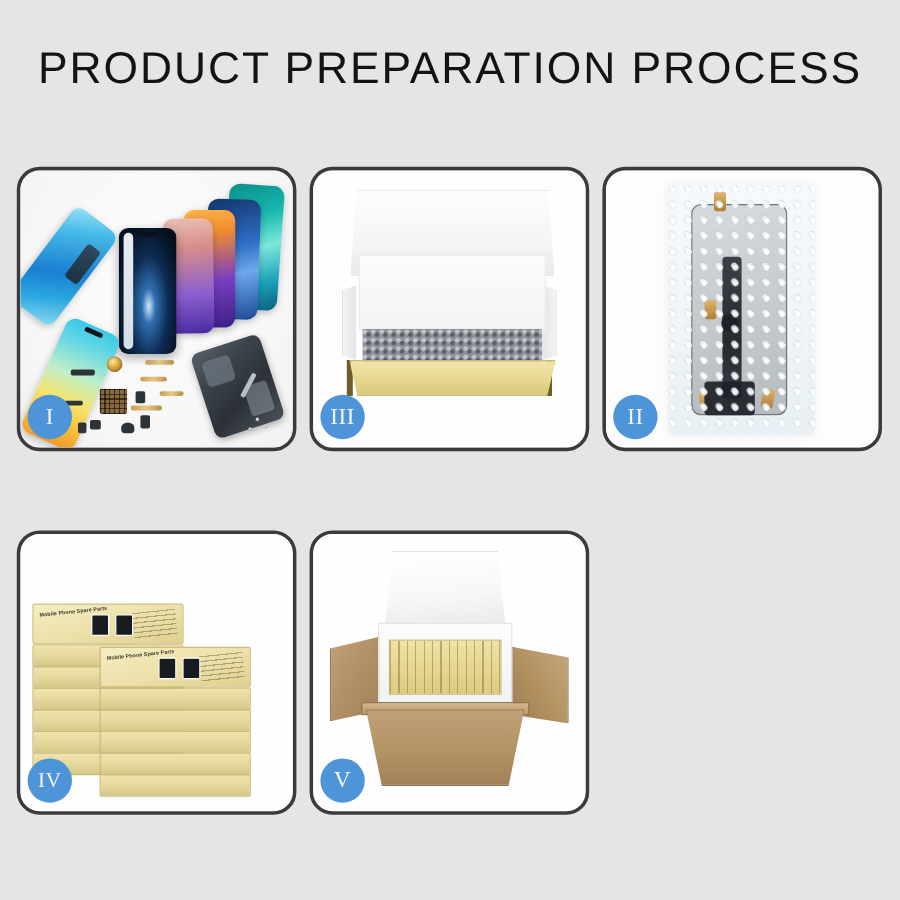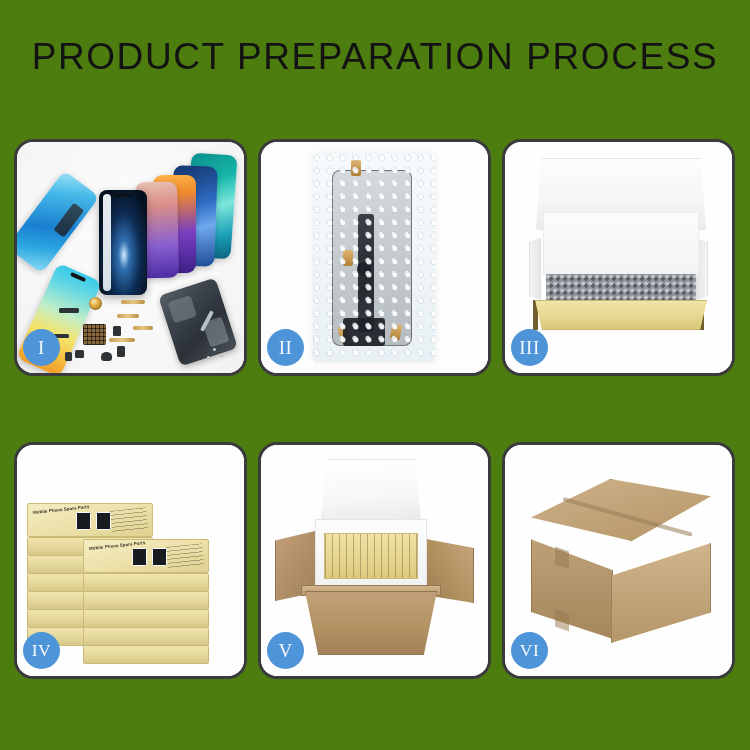--- a/index.html
+++ b/index.html
@@ -2,21 +2,21 @@
 <html><head>
 <meta charset="utf-8">
 <style>
   * { box-sizing: border-box; margin: 0; padding: 0; }
   html, body {
     width: 750px; height: 750px;
     background: #ffffff;
     font-family: "Liberation Sans", sans-serif;
     overflow: hidden;
   }
-  .page { position: relative; width: 750px; height: 750px; background:#4d7c0f; }
+  .page { position: relative; width: 750px; height: 750px; background:#e5e5e5; }
 
   
   .header { padding-top: 38px; text-align: center; }
   .title {
     font-size: 37px; letter-spacing: 1.6px; font-weight: 400;
     color: #131313; line-height: 1.05; white-space: nowrap;
   }
   .subtitle {
     margin-top: 11px; font-size: 14.6px; color: #1b1b1b;
     letter-spacing: .15px; white-space: nowrap;
@@ -331,48 +331,48 @@
         <span class="flex" style="left:116px; top:184px; width:20px; height:4px;"></span>
         <span class="screw" style="left:196px; top:206px;"></span>
         <span class="screw" style="left:203px; top:212px;"></span>
         <span class="screw" style="left:190px; top:214px;"></span>
         <span class="part" style="left:188px; top:168px; width:4px; height:22px; transform:rotate(28deg); background:#b9bfc6;"></span>
       </div>
       <div class="badge b1">I</div>
     </div>
 
     <div class="panel">
+      <div class="panel-inner p3">
+        <div class="box3-lid"></div>
+        <div class="box3-sideL"></div>
+        <div class="box3-sideR"></div>
+        <div class="box3-foam"></div>
+        <div class="box3-grey"></div>
+        <div class="box3-left"></div>
+        <div class="box3-right"></div>
+        <div class="box3-front"></div>
+      </div>
+      <div class="badge b3">III</div>
+    </div>
+
+    <div class="panel">
       <div class="panel-inner p2">
         <div class="bubblebag">
           <div class="innerpart"></div>
           <div class="innerflex"></div>
           <span class="tab" style="left:38px; top:6px;"></span>
           <span class="tab" style="left:30px; top:96px;"></span>
           <span class="tab" style="left:26px; top:172px; transform:rotate(-12deg);"></span>
           <span class="tab" style="left:78px; top:170px; transform:rotate(10deg);"></span>
           <span class="blackblob" style="left:30px; top:164px; width:42px; height:28px;"></span>
           <span class="blackblob" style="left:44px; top:108px; width:14px; height:14px; border-radius:50%;"></span>
           <div class="bubbletex"></div>
         </div>
       </div>
       <div class="badge b2">II</div>
-    </div>
-
-    <div class="panel">
-      <div class="panel-inner p3">
-        <div class="box3-lid"></div>
-        <div class="box3-sideL"></div>
-        <div class="box3-sideR"></div>
-        <div class="box3-foam"></div>
-        <div class="box3-grey"></div>
-        <div class="box3-left"></div>
-        <div class="box3-right"></div>
-        <div class="box3-front"></div>
-      </div>
-      <div class="badge b3">III</div>
     </div>
 
     <div class="panel">
       <div class="panel-inner p4">
 
         <div class="stackA">
           <div class="sbox" style="left:10px; top:182px;"></div>
           <div class="sbox" style="left:10px; top:164px;"></div>
           <div class="sbox" style="left:10px; top:146px;"></div>
           <div class="sbox" style="left:10px; top:128px;"></div>
@@ -409,26 +409,15 @@
         <div class="flapR"></div>
         <div class="foamLid"></div>
         <div class="foamBox"></div>
         <div class="ybundle"></div>
         <div class="cartonLip"></div>
         <div class="cartonBody"></div>
       </div>
       <div class="badge b5">V</div>
     </div>
 
-    <div class="panel">
-      <div class="panel-inner p6">
-        <div class="c6-top"></div>
-        <div class="c6-left"></div>
-        <div class="c6-right"></div>
-        <div class="c6-seam"></div>
-        <div class="c6-tapeA"></div>
-        <div class="c6-tapeB"></div>
-      </div>
-      <div class="badge b6">VI</div>
-    </div>
 
   </div>
 </div>
 
 </body></html>

